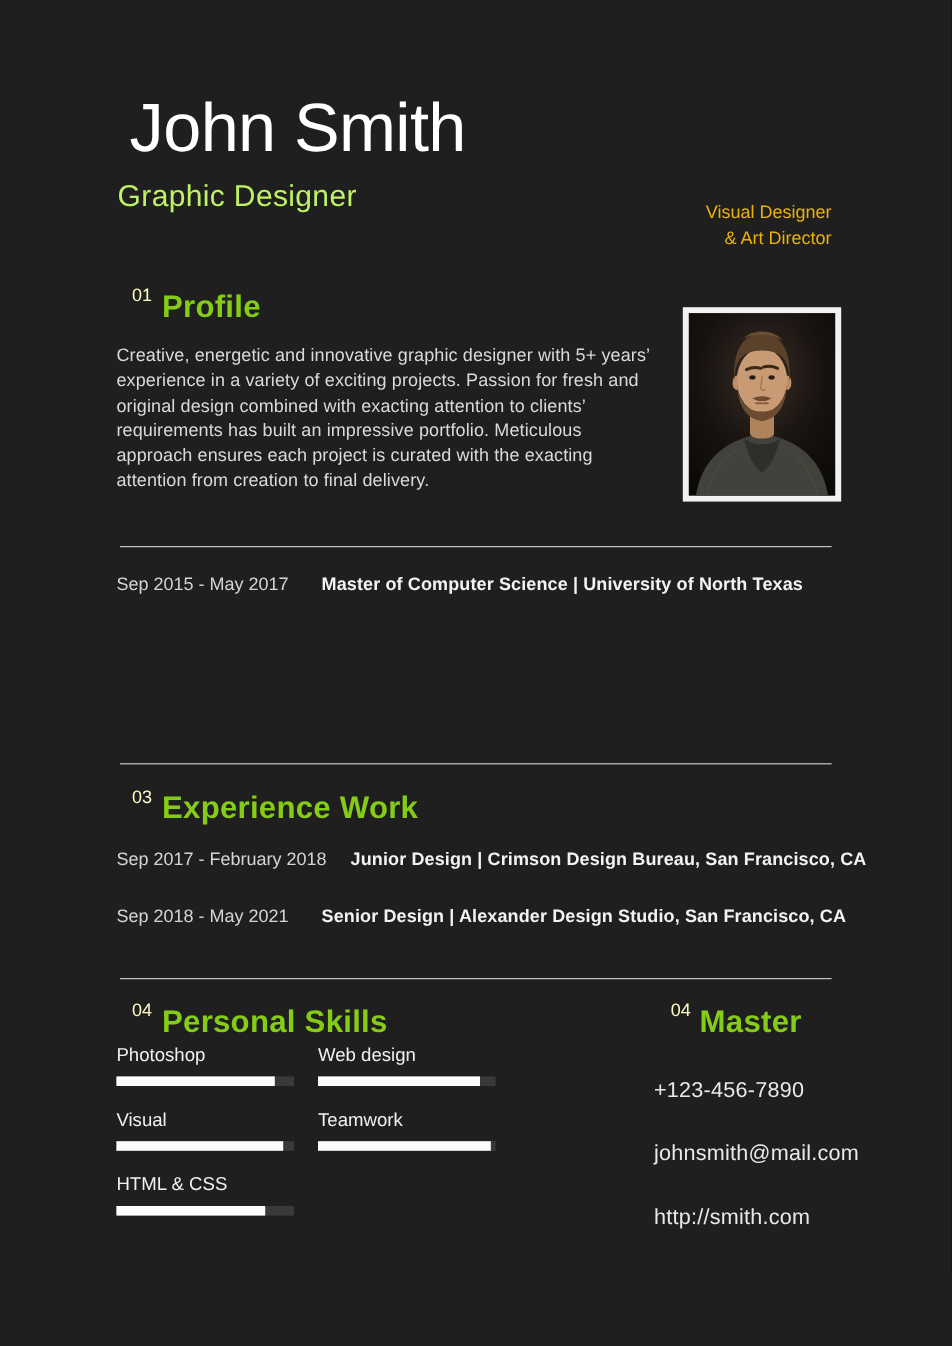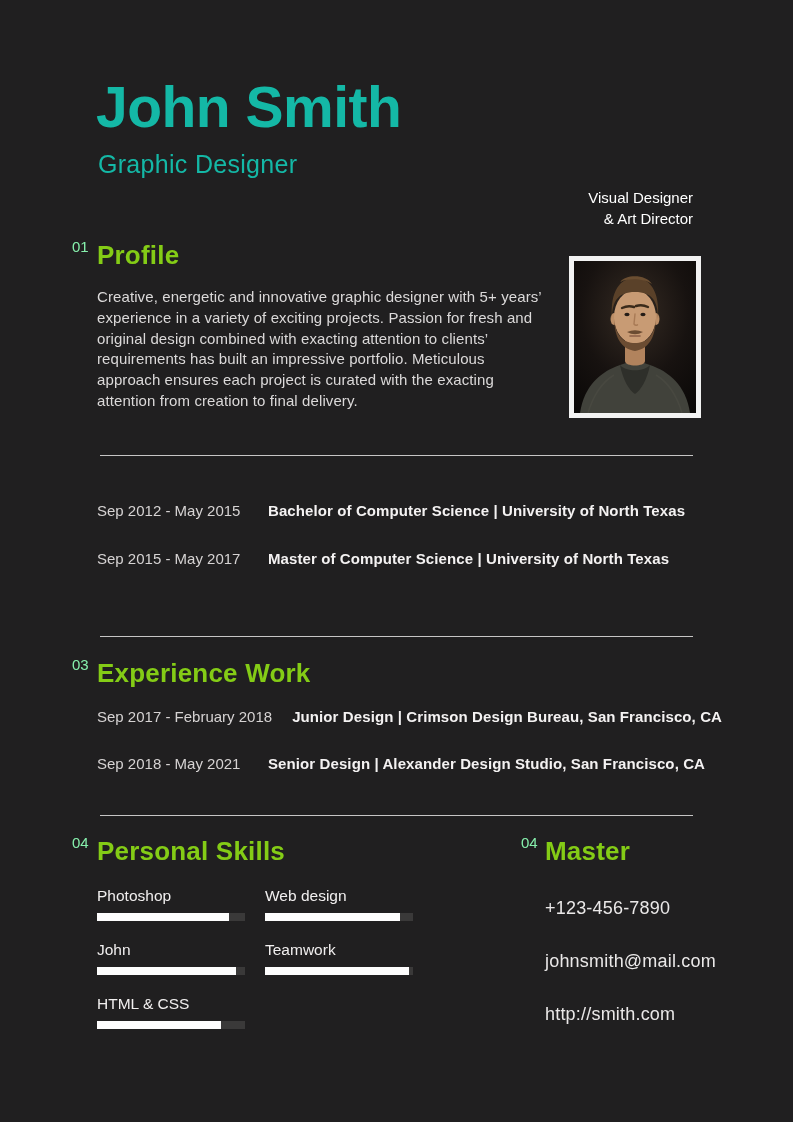--- a/index.html
+++ b/index.html
@@ -12,48 +12,47 @@
     height: 1122px;
     margin: 0 auto;
     background: #201f20;
     color: #f5f4f4;
     overflow: hidden;
   }
 
   
   .name {
     position: absolute;
-    left: 96px;
+    left: 108px;
     top: 76px;
     font-size: 57px;
-    font-weight: bold;
+    font-weight: normal;
     letter-spacing: -0.5px;
-    color: #14b8a6;
+    color: #ffffff;
     line-height: 1.1;
     white-space: nowrap;
   }
   .job-title {
     position: absolute;
     left: 98px;
     top: 150px;
     font-size: 25px;
     font-weight: normal;
-    color: #14b8a6;
+    color: #bef264;
     letter-spacing: 0.3px;
     white-space: nowrap;
   }
   .tagline {
     position: absolute;
     right: 100px;
     top: 167px;
     text-align: right;
     font-size: 15px;
     line-height: 21px;
-    color: #ffffff;
-    margin-top: 20px;
+    color: #eab308;
   }
 
   
   .photo-frame {
     position: absolute;
     left: 569px;
     top: 256px;
     width: 132px;
     height: 162px;
     background: #0c0a09;
@@ -61,23 +60,24 @@
   }
   .photo-frame svg { display: block; width: 122px; height: 152px; }
 
   
   .section { position: absolute; left: 72px; }
   .sec-head { display: flex; align-items: flex-start; }
   .sec-num {
     width: 25px;
     font-size: 15px;
     font-weight: normal;
-    color: #86efac;
+    color: #fef9c3;
     transform: translateY(-2px);
     flex: 0 0 25px;
+    margin-left: 38px;
   }
   .sec-title {
     font-size: 26px;
     font-weight: bold;
     color: #84cc16;
     line-height: 30px;
     letter-spacing: 0.2px;
     white-space: nowrap;
   }
 
@@ -112,21 +112,21 @@
     font-size: 15px;
     font-weight: bold;
     color: #f4f2f2;
     white-space: nowrap;
     letter-spacing: 0.1px;
   }
 
   
   .skills-grid {
     margin-left: 25px;
-    margin-top: 21px;
+    margin-top: 5px;
     display: grid;
     grid-template-columns: 148px 148px;
     grid-template-rows: repeat(3, auto);
     grid-auto-flow: column;
     column-gap: 59px;
     row-gap: 18px;
     gap: 20px;
   }
   .skill-label {
     font-size: 15.5px;
@@ -211,24 +211,20 @@
       <span class="sec-num">01</span>
       <h2 class="sec-title">Profile</h2>
     </div>
     <p class="profile-body">Creative, energetic and innovative graphic designer with 5+ years’ experience in a variety of exciting projects. Passion for fresh and original design combined with exacting attention to clients’ requirements has built an impressive portfolio. Meticulous approach ensures each project is curated with the exacting attention from creation to final delivery.</p>
   </div>
 
   <div class="divider" style="top:455px;"></div>
 
   <div class="section" style="top:479px;">
     <div class="rows">
-      <div class="row" style="margin-top:23px; margin-bottom:31px;">
-        <span class="row-period">Sep 2012 - May 2015</span>
-        <span class="row-detail">Bachelor of Computer Science | University of North Texas</span>
-      </div>
       <div class="row">
         <span class="row-period">Sep 2015 - May 2017</span>
         <span class="row-detail">Master of Computer Science | University of North Texas</span>
       </div>
     </div>
   </div>
 
   <div class="divider" style="top:636px;"></div>
 
   <div class="section" style="top:658px;">
@@ -256,21 +252,21 @@
       <h2 class="sec-title">Personal Skills</h2>
     </div>
     <div class="skills-grid">
       <div class="skill">
         <div class="skill-label">Photoshop</div>
         <div class="skill-track">
           <div class="skill-fill" style="width: 89%;"></div>
         </div>
       </div>
       <div class="skill">
-        <div class="skill-label">John</div>
+        <div class="skill-label">Visual</div>
         <div class="skill-track">
           <div class="skill-fill" style="width: 94%;"></div>
         </div>
       </div>
       <div class="skill">
         <div class="skill-label">HTML &amp; CSS</div>
         <div class="skill-track">
           <div class="skill-fill" style="width: 84%;"></div>
         </div>
       </div>

